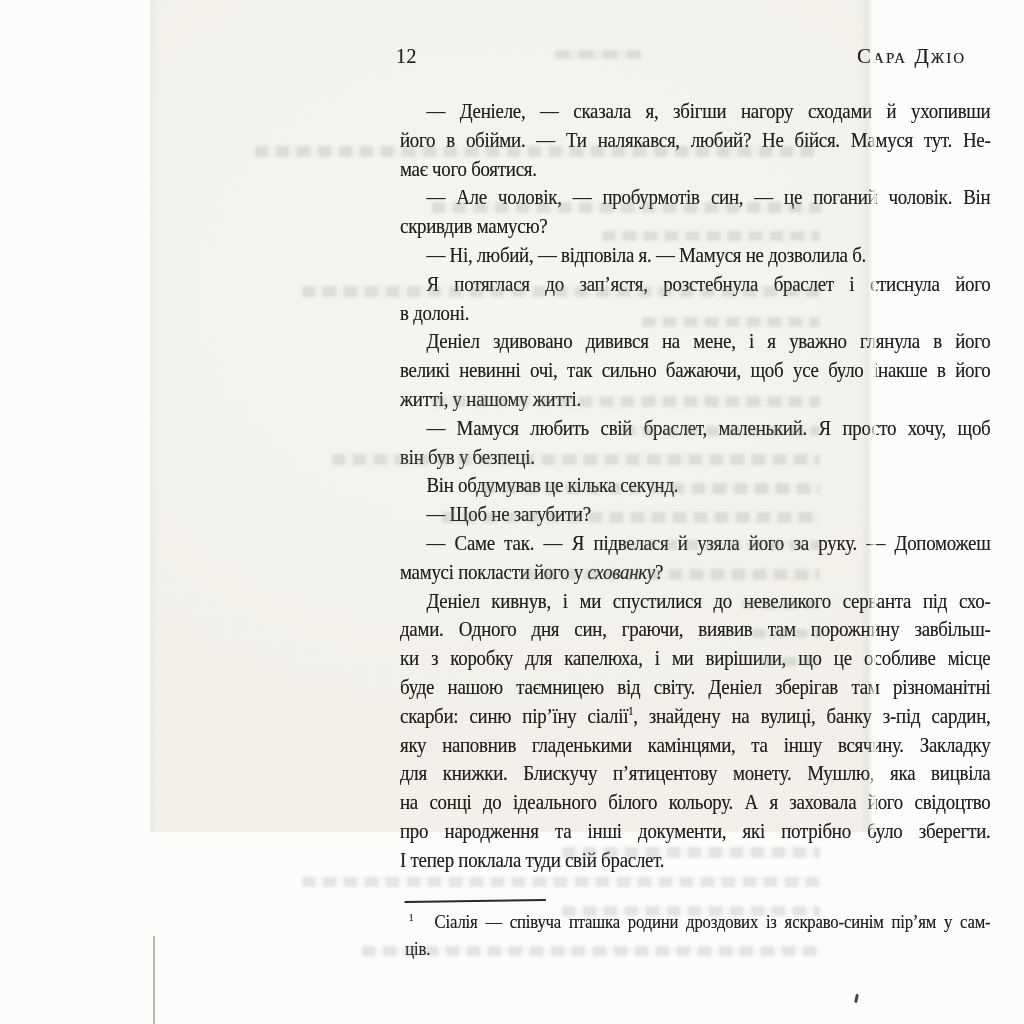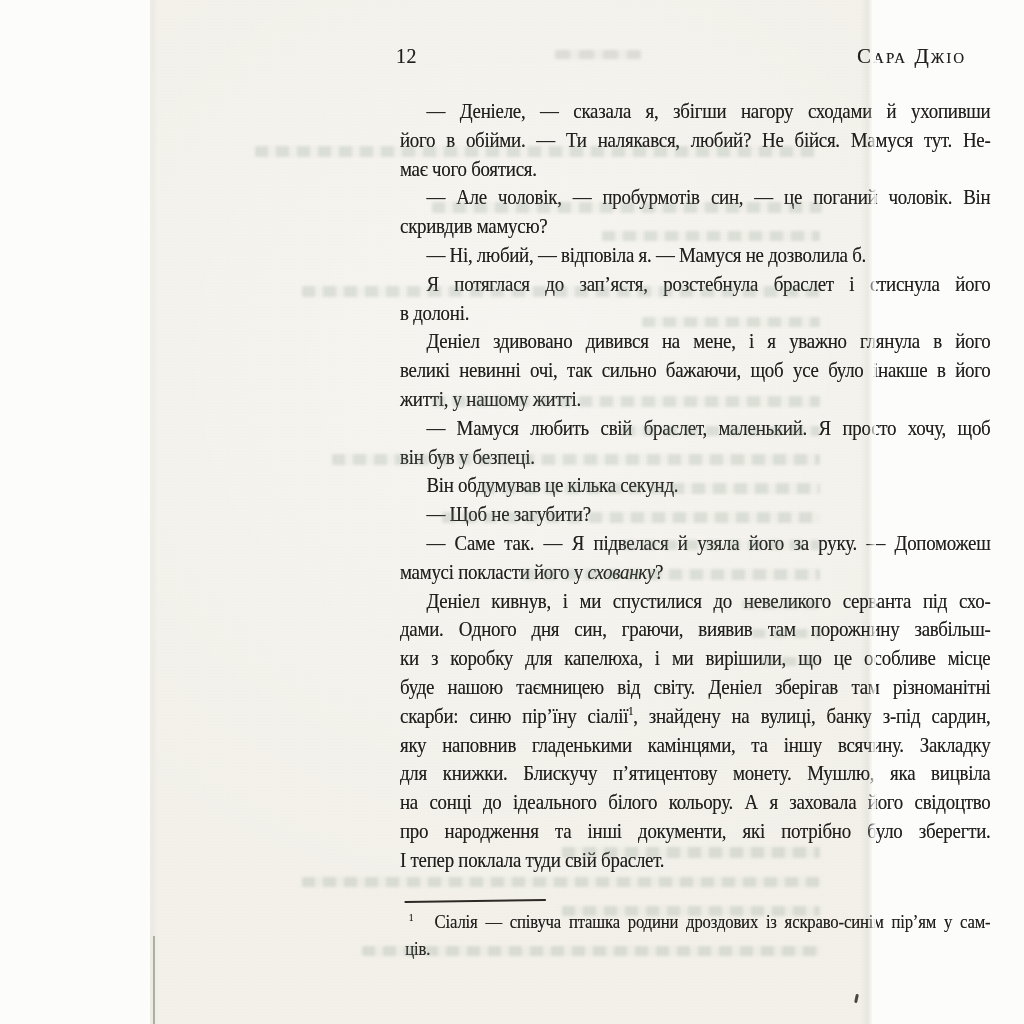--- a/index.html
+++ b/index.html
@@ -4,21 +4,21 @@
 <title></title>
 <style>
   html,body{margin:0;padding:0;}
   body{
     width:1024px;height:1024px;position:relative;overflow:hidden;
     background:#fcfcfb;
     font-family:"Liberation Serif","DejaVu Serif",serif;
   }
   
   .page{
-    position:absolute;left:150px;top:0;width:722px;height:1024px;
+    position:absolute;left:150px;top:0;width:722px;height:832px;
     background:
       radial-gradient(rgba(0,0,0,0.012) 1px, transparent 1px),
       radial-gradient(120% 80% at 50% 35%, rgba(255,255,255,0.35), rgba(255,255,255,0) 70%),
       linear-gradient(90deg,#e9e7df 0px,#f2f0e9 8px,#f2f0e9 710px,#e8e6de 718px,#f3f2ec 722px);
     background-size:3px 3px,auto,auto;
     background-color:#f1efe8;
   }
   
   .page::before{content:"";position:absolute;left:-4px;top:0;width:6px;height:100%;
     background:linear-gradient(90deg,#fcfcfb,rgba(252,252,251,0));}

